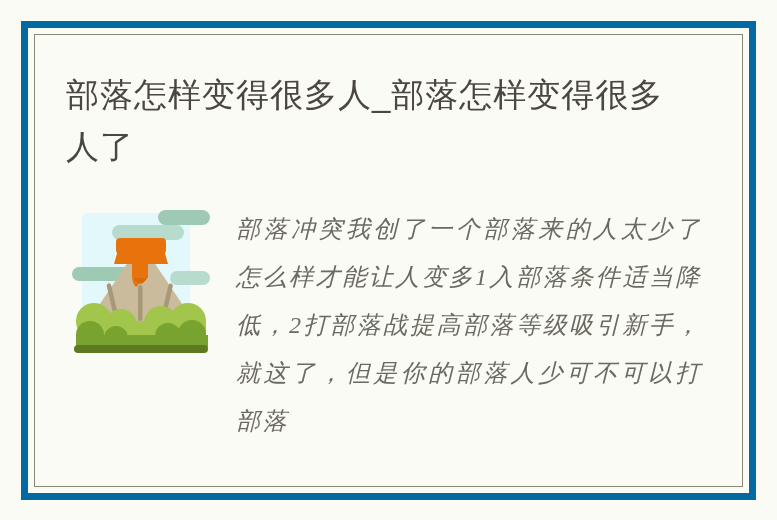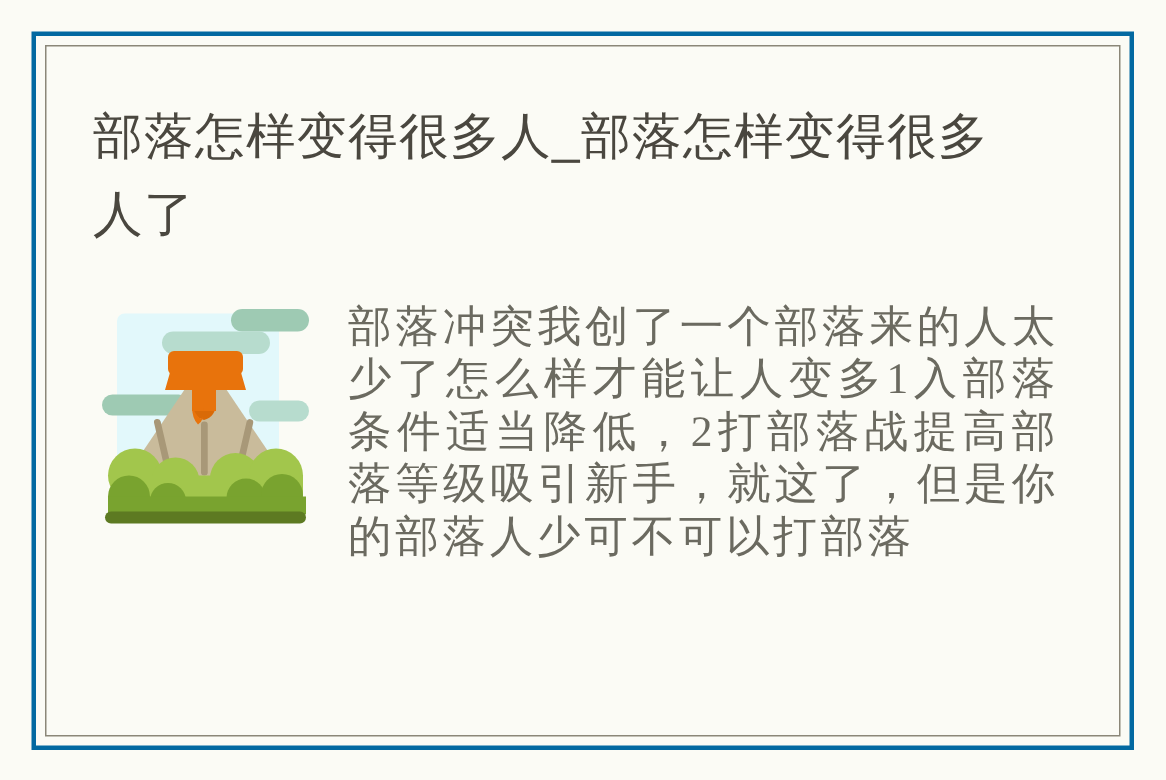--- a/index.html
+++ b/index.html
@@ -9,21 +9,21 @@
     background:#fbfbf5;
     font-family:"Liberation Sans", sans-serif;
     overflow:hidden;
   }
 
   
   .card-outer{
     position:absolute;
     left:21px; top:21px;
     width:735px; height:479px;
-    border:3px solid #0369a1;
+    border:7px solid #0369a1;
     background:#fbfbf5;
   }
   .card-inner{
     position:absolute;
     left:6px; top:6px; right:6px; bottom:6px;
     border:1px solid #8b8778;
     background:#fbfbf5;
   }
 
   
@@ -56,24 +56,25 @@
     width:150px; height:155px;
   }
   .vsvg{ display:block; width:150px; height:155px; }
 
   
   .body-text{
     flex:1 1 auto;
     margin-left:20px;
     margin-right:40px;
     font-family:"Liberation Serif", serif;
-    font-size:29px;
-    line-height:35px;
+    font-size:24px;
+    line-height:48px;
     letter-spacing:2.5px;
     color:#6b6a60;
+    font-style:italic;
     text-align:justify;
     word-break:break-all;
   }
 </style>
 </head>
 <body>
 
 <div class="card-outer">
   <div class="card-inner">
 

